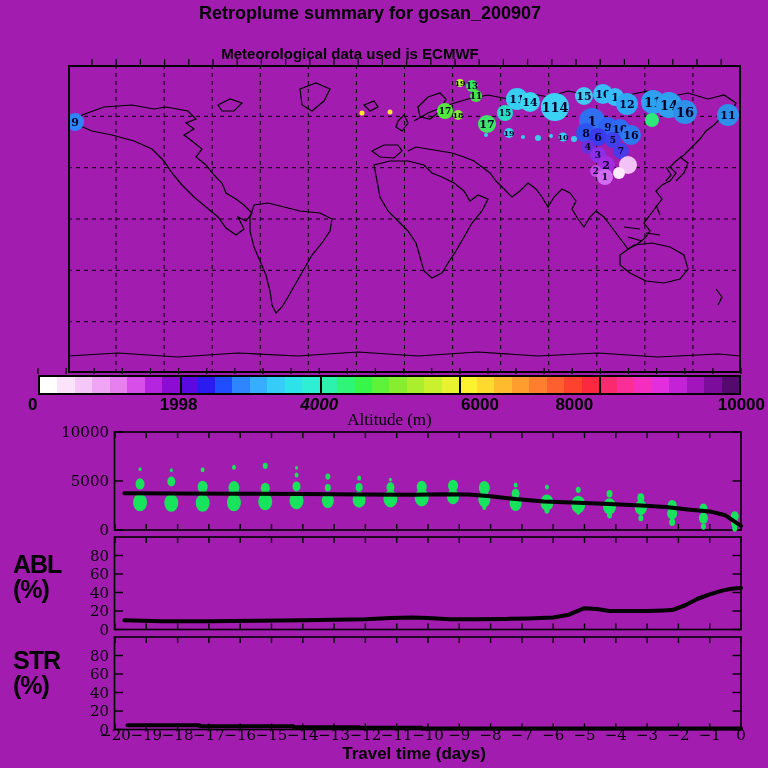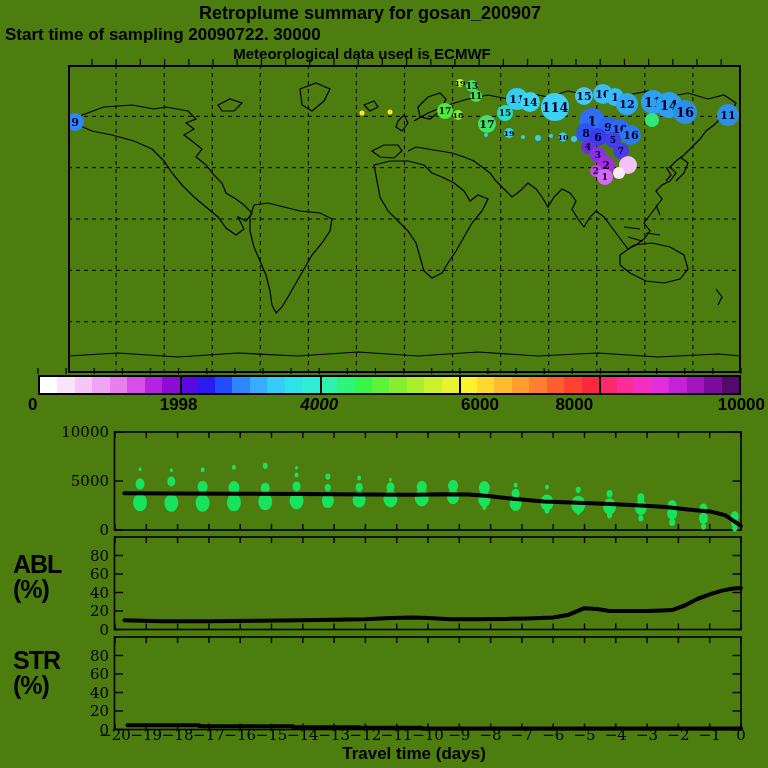--- a/index.html
+++ b/index.html
@@ -1,43 +1,42 @@
 <!DOCTYPE html>
 <html><head>
 <meta charset="utf-8">
 <style>
   html,body{margin:0;padding:0;background:#fff}
-  .canvas{position:relative;width:768px;height:768px;background:#4d7c0f;overflow:hidden;
+  .canvas{position:relative;width:768px;height:768px;background:#a21caf;overflow:hidden;
           font-family:"Liberation Sans",sans-serif;color:#000}
   .hdr{position:absolute;font-weight:bold;white-space:nowrap}
   #title{top:3px;left:0;width:740px;text-align:center;font-size:18px}
   #sub-start{top:25px;left:5px;font-size:17px}
   #sub-end{top:25px;left:400px;font-size:17px}
-  #met{top:45px;left:12px;width:700px;text-align:center;font-size:15px}
+  #met{top:45px;left:0;width:700px;text-align:center;font-size:15px}
   #map-box{position:absolute;left:68px;top:65px;width:673px;height:308px;overflow:hidden}
   #map-svg{position:absolute;left:0;top:0}
   #cbar{position:absolute;left:38px;top:375px;width:703px;height:20px;
         border:2px solid #000;box-sizing:border-box}
   .cbar-sep{position:absolute;top:0;width:2px;height:100%;background:#000}
   .cbar-lab{position:absolute;top:395px;font-weight:bold;font-size:17px;white-space:nowrap}
   #cbar-title{position:absolute;top:410px;left:38px;width:703px;text-align:center;
               font-family:"Liberation Serif","DejaVu Serif",serif;font-size:17px}
   .plabel{position:absolute;left:13px;width:100px;font-weight:bold;font-size:25px;line-height:25px;letter-spacing:-1px}
   #lab-alt{top:452px}#lab-abl{top:552px}#lab-str{top:648px}
   #plots{position:absolute;left:0;top:0;pointer-events:none}
   #xaxis-title{position:absolute;left:101px;top:744px;width:626px;text-align:center;
                font-weight:bold;font-size:17px}
 </style>
 </head>
 <body>
 
 <div class="canvas">
 
   <div class="hdr" id="title">Retroplume summary for gosan_200907</div>
-  <div class="hdr" id="sub-start">Start time of sampling 20090722. 30000</div>
   <div class="hdr" id="met">Meteorological data used is ECMWF</div>
 
   <div id="map-box">
     <svg id="map-svg" width="673" height="308" viewBox="0 0 673 308">
       <g id="map-grid">
           <line x1="48.07142857142857" y1="0" x2="48.07142857142857" y2="308" stroke="#000" stroke-width="1" stroke-dasharray="4,4"></line>
           <line x1="96.14285714285714" y1="0" x2="96.14285714285714" y2="308" stroke="#000" stroke-width="1" stroke-dasharray="4,4"></line>
           <line x1="144.21428571428572" y1="0" x2="144.21428571428572" y2="308" stroke="#000" stroke-width="1" stroke-dasharray="4,4"></line>
           <line x1="192.28571428571428" y1="0" x2="192.28571428571428" y2="308" stroke="#000" stroke-width="1" stroke-dasharray="4,4"></line>
           <line x1="240.35714285714286" y1="0" x2="240.35714285714286" y2="308" stroke="#000" stroke-width="1" stroke-dasharray="4,4"></line>
@@ -164,20 +163,21 @@
       <div class="cbar-sep" style="left: 80%;"></div>
     </div>
   <div id="cbar-labels">
       <div class="cbar-lab" style="left: 28px;">0</div>
       <div class="cbar-lab" style="left: 133.6px; width: 90px; text-align: center;">1998</div>
       <div class="cbar-lab" style="left: 274.2px; width: 90px; text-align: center; font-style: italic;">4000</div>
       <div class="cbar-lab" style="left: 435px; width: 90px; text-align: center;">6000</div>
       <div class="cbar-lab" style="left: 555.4px; width: 90px; text-align: left;">8000</div>
       <div class="cbar-lab" style="left: 675px; width: 90px; text-align: right;">10000</div>
     </div>
+  <div id="cbar-title">Altitude (m)</div>
 
   <div class="plabel" id="lab-abl">
     <div>ABL</div>
     <div>(%)</div>
   </div>
   <div class="plabel" id="lab-str">
     <div>STR</div>
     <div>(%)</div>
   </div>
 

